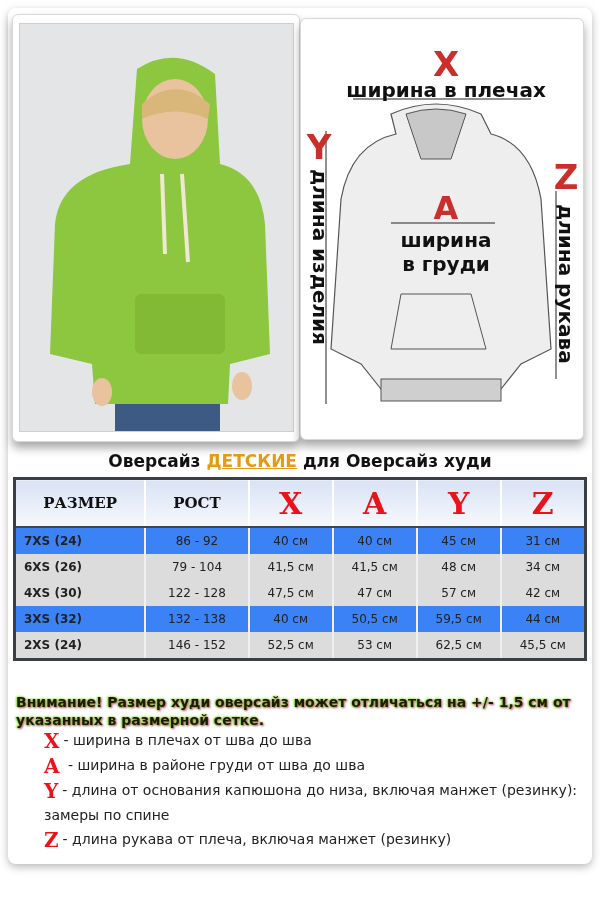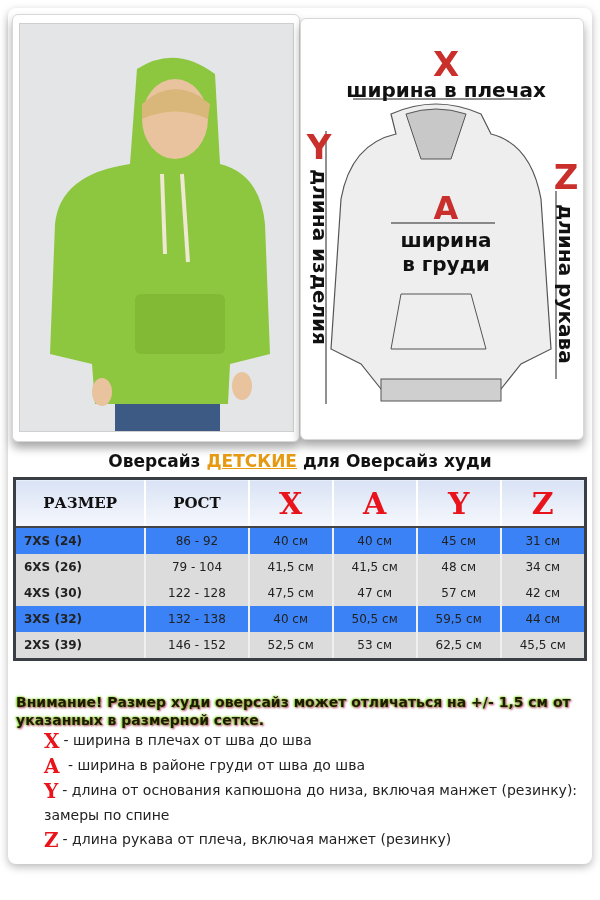--- a/index.html
+++ b/index.html
@@ -106,21 +106,21 @@
     </tr>
     <tr>
       <td>3XS (32)</td>
       <td>132 - 138</td>
       <td>40 см</td>
       <td>50,5 см</td>
       <td>59,5 см</td>
       <td>44 см</td>
     </tr>
     <tr class="alt">
-      <td>2XS (39)</td>
+      <td>2XS (24)</td>
       <td>146 - 152</td>
       <td>52,5 см</td>
       <td>53 см</td>
       <td>62,5 см</td>
       <td>45,5 см</td>
     </tr>
   </tbody>
 </table>
 
 <div class="warning">Внимание! Размер худи оверсайз может отличаться на +/- 1,5 см от указанных в размерной сетке.</div>

